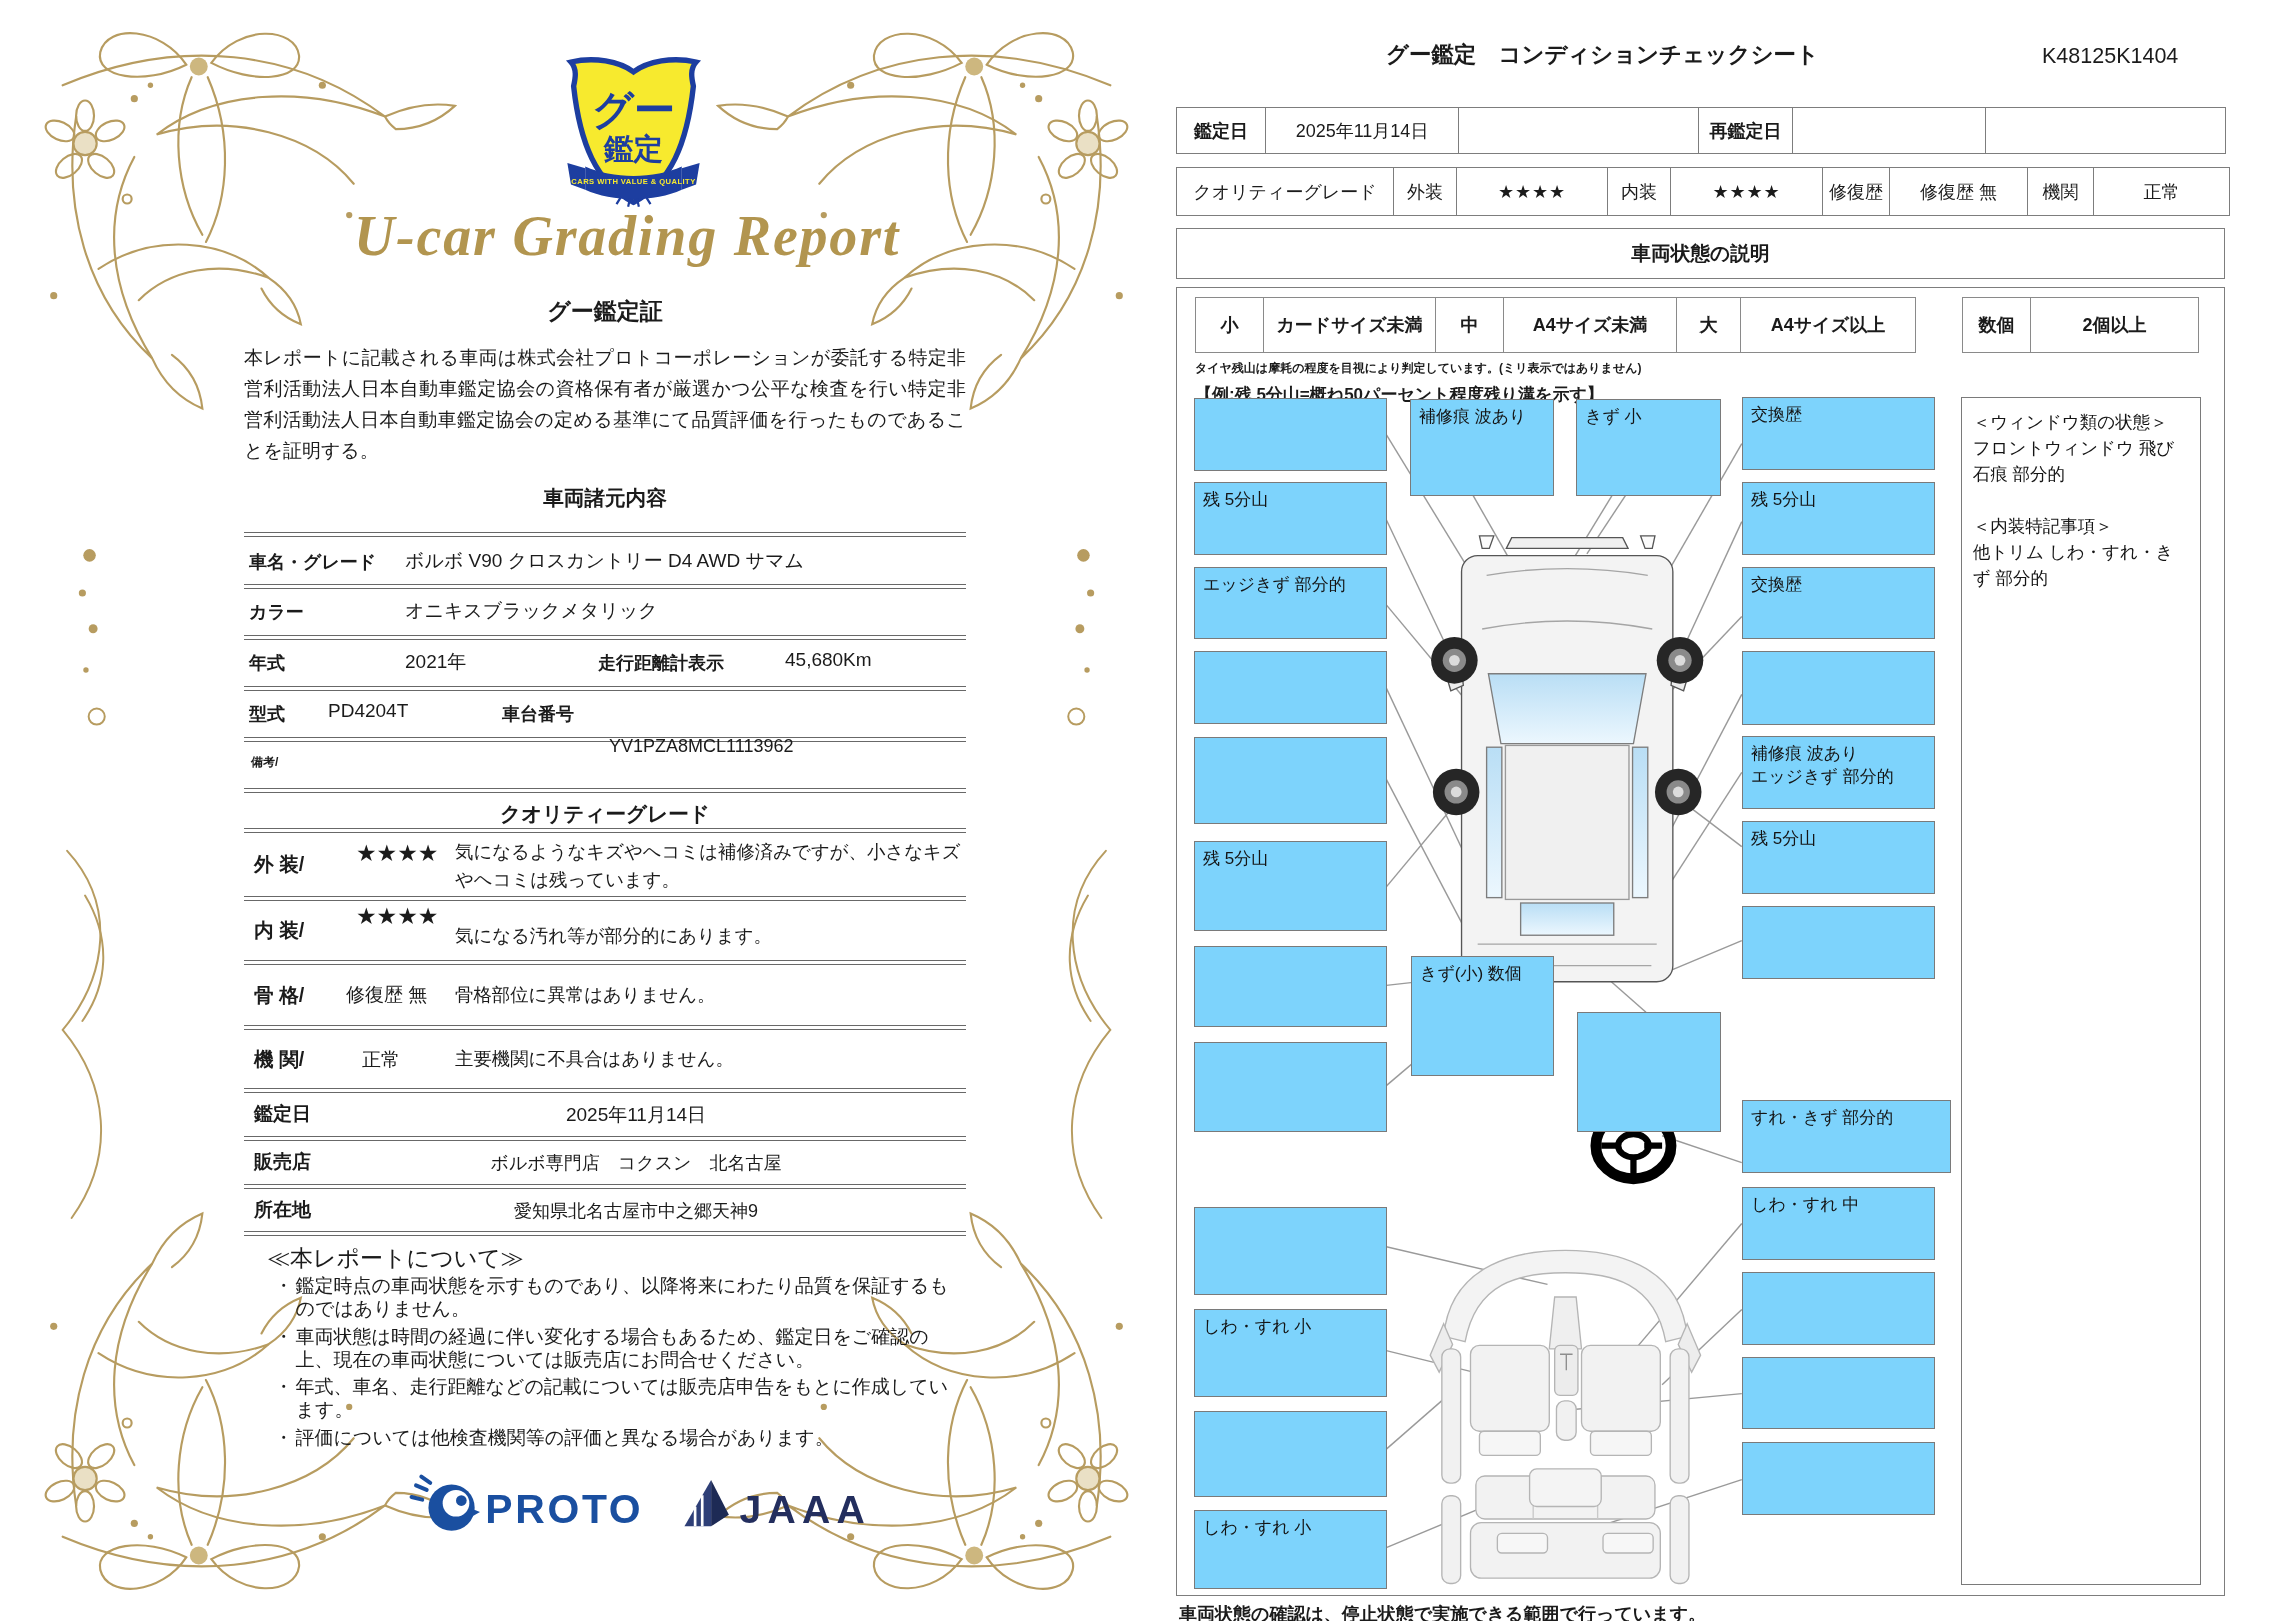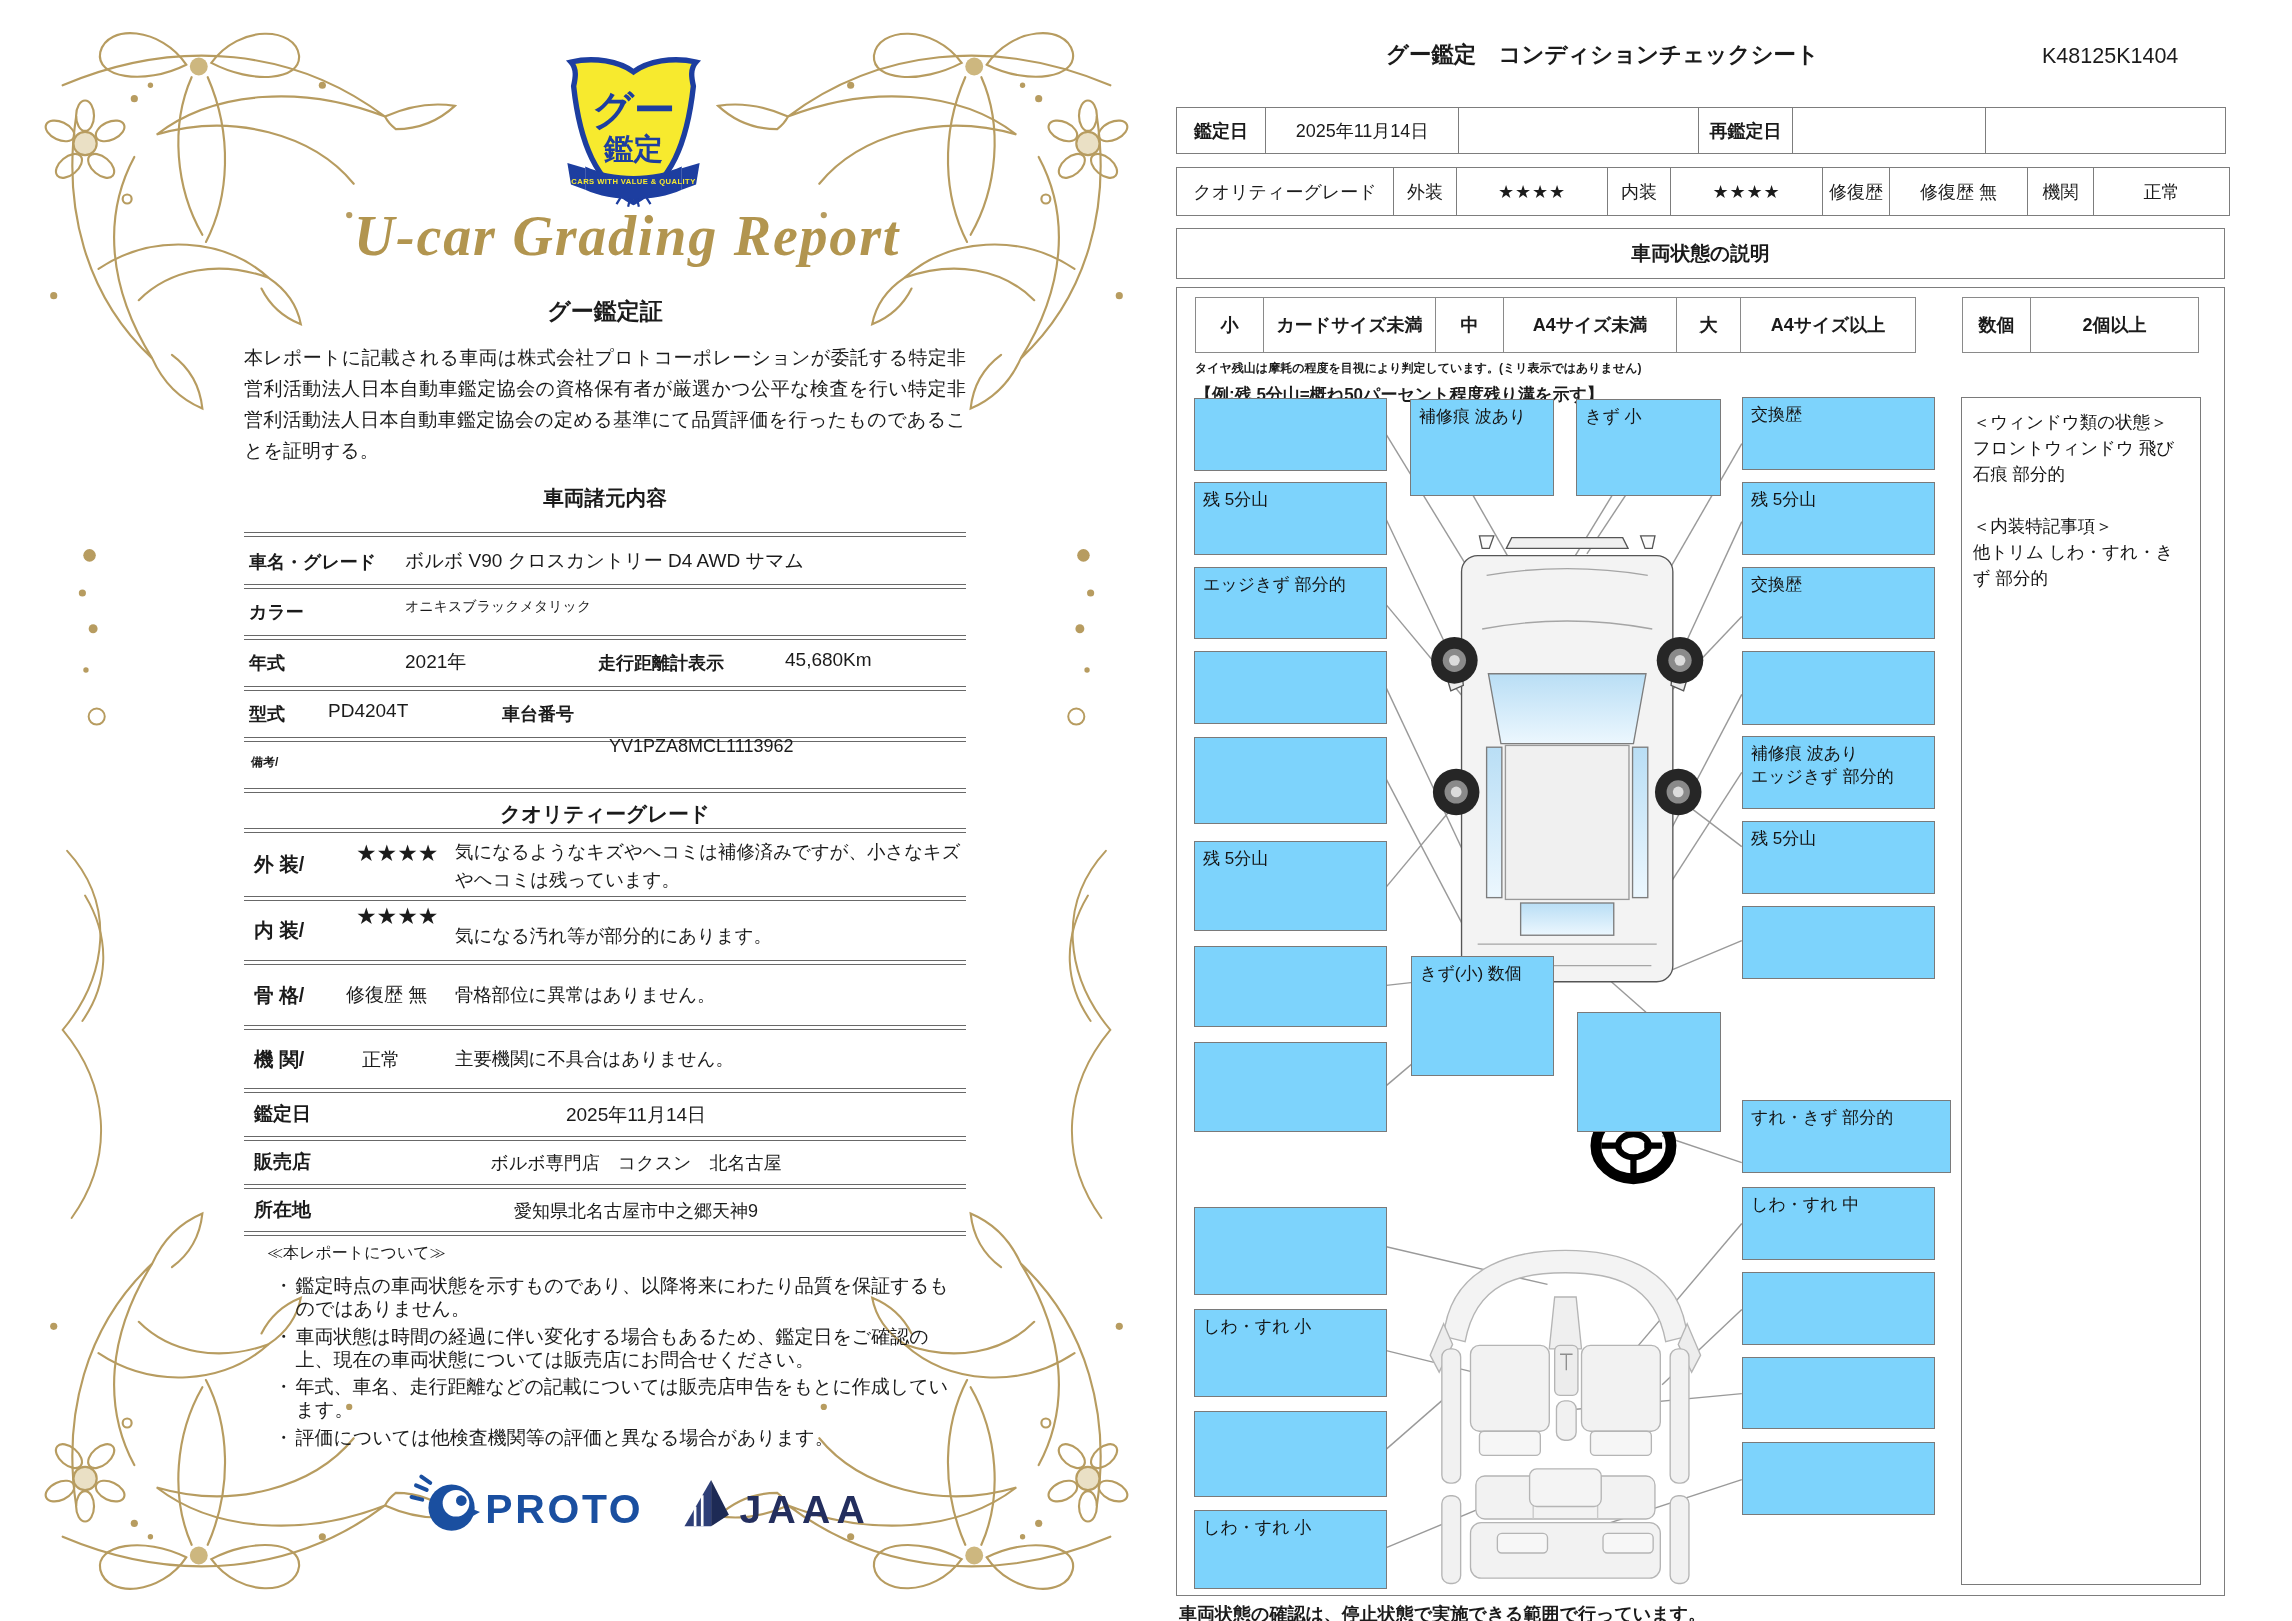--- a/index.html
+++ b/index.html
@@ -102,21 +102,21 @@
     <div class="dl" style="top:584px"></div>
     <div class="dl" style="top:635px"></div>
     <div class="dl" style="top:686px"></div>
     <div class="dl" style="top:737px"></div>
     <div class="dl" style="top:788px"></div>
 
     <div class="abs b" style="left:249px;top:550px;font-size:18px">車名・グレード</div>
     <div class="abs" style="left:405px;top:548px;font-size:19px">ボルボ V90 クロスカントリー D4 AWD サマム</div>
 
     <div class="abs b" style="left:249px;top:600px;font-size:18px">カラー</div>
-    <div class="abs" style="left:405px;top:598px;font-size:14px">オニキスブラックメタリック</div>
+    <div class="abs" style="left:405px;top:598px;font-size:19px">オニキスブラックメタリック</div>
 
     <div class="abs b" style="left:249px;top:651px;font-size:18px">年式</div>
     <div class="abs" style="left:405px;top:649px;font-size:19px">2021年</div>
     <div class="abs b" style="left:598px;top:651px;font-size:18px">走行距離計表示</div>
     <div class="abs" style="left:785px;top:649px;font-size:19px">45,680Km</div>
 
     <div class="abs b" style="left:249px;top:702px;font-size:18px">型式</div>
     <div class="abs" style="left:328px;top:700px;font-size:19px">PD4204T</div>
     <div class="abs b" style="left:502px;top:702px;font-size:18px">車台番号</div>
     <div class="abs" style="left:609px;top:736px;font-size:18px">YV1PZA8MCL1113962</div>
@@ -149,21 +149,21 @@
     <div class="abs" style="left:362px;top:1047px;font-size:19px">正常</div>
     <div class="abs qdesc" style="left:455px;top:1045px;width:510px">主要機関に不具合はありません。</div>
 
     <div class="abs b" style="left:254px;top:1101px;font-size:19px">鑑定日</div>
     <div class="abs c" style="left:385px;top:1102px;width:502px;font-size:19px">2025年11月14日</div>
     <div class="abs b" style="left:254px;top:1149px;font-size:19px">販売店</div>
     <div class="abs c" style="left:385px;top:1151px;width:502px;font-size:18px">ボルボ専門店　コクスン　北名古屋</div>
     <div class="abs b" style="left:254px;top:1197px;font-size:19px">所在地</div>
     <div class="abs c" style="left:385px;top:1199px;width:502px;font-size:18px">愛知県北名古屋市中之郷天神9</div>
 
-    <div class="abs ser" style="left:267px;top:1243px;font-size:16px">≪本レポートについて≫</div>
+    <div class="abs ser" style="left:267px;top:1243px;font-size:23px">≪本レポートについて≫</div>
     <div class="abs" style="left:274px;top:1274px;width:682px;">
       <div class="ser" style="display:flex;font-size:19px;line-height:23px;margin-bottom:4.5px">
         <span style="width:21.5px">・</span>
         <span style="flex:1">鑑定時点の車両状態を示すものであり、以降将来にわたり品質を保証するものではありません。</span>
       </div>
       <div class="ser" style="display:flex;font-size:19px;line-height:23px;margin-bottom:4.5px">
         <span style="width:21.5px">・</span>
         <span style="flex:1">車両状態は時間の経過に伴い変化する場合もあるため、鑑定日をご確認の上、現在の車両状態については販売店にお問合せください。</span>
       </div>
       <div class="ser" style="display:flex;font-size:19px;line-height:23px;margin-bottom:4.5px">

